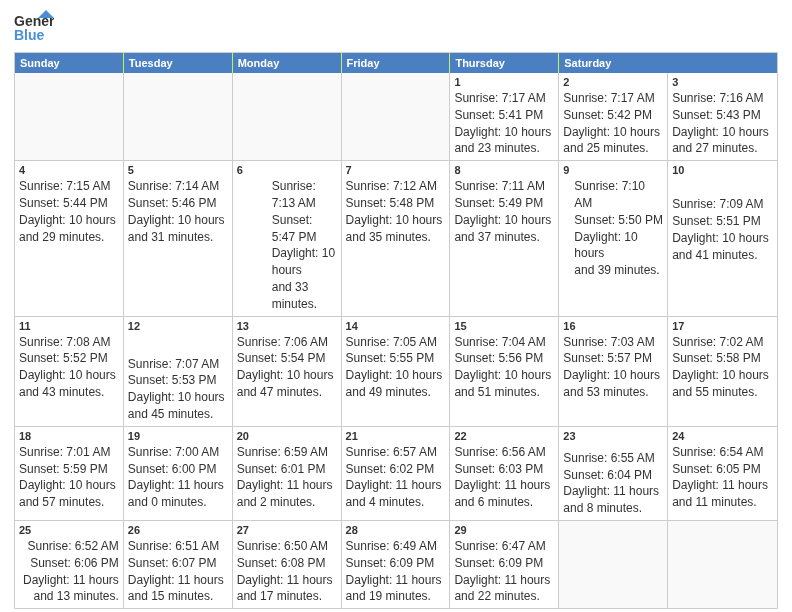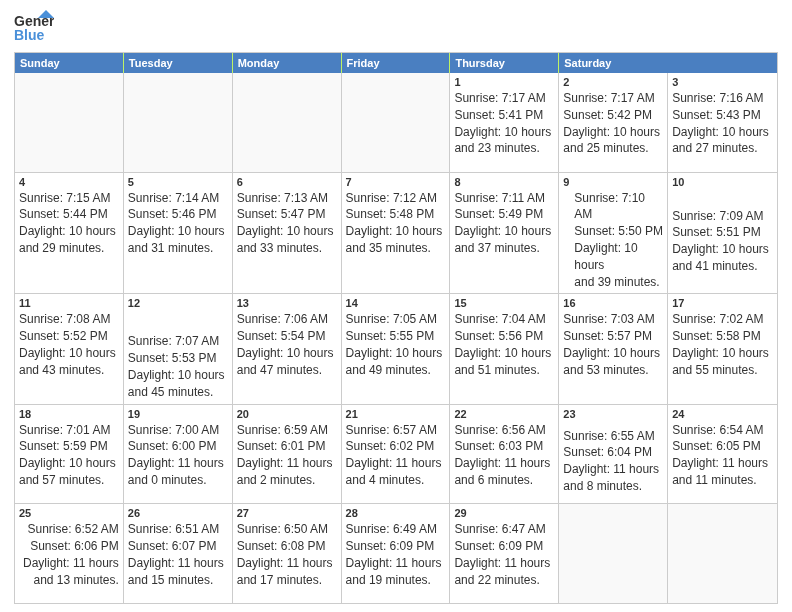--- a/index.html
+++ b/index.html
@@ -161,21 +161,21 @@
           </div>
           <div class="cal-cell">
             <span class="day-num">5</span>
             <div class="cell-text" style="white-space: pre-line;">Sunrise: 7:14 AM
 Sunset: 5:46 PM
 Daylight: 10 hours
 and 31 minutes.</div>
           </div>
           <div class="cal-cell">
             <span class="day-num">6</span>
-            <div class="cell-text" style="white-space: pre-line;">Sunrise: 7:13 AM
+            <div class="cell-text" style="white-space: pre-line; margin-left: 35px;">Sunrise: 7:13 AM
 Sunset: 5:47 PM
 Daylight: 10 hours
 and 33 minutes.</div>
           </div>
           <div class="cal-cell">
             <span class="day-num">7</span>
             <div class="cell-text" style="white-space: pre-line;">Sunrise: 7:12 AM
 Sunset: 5:48 PM
 Daylight: 10 hours
 and 35 minutes.</div>

